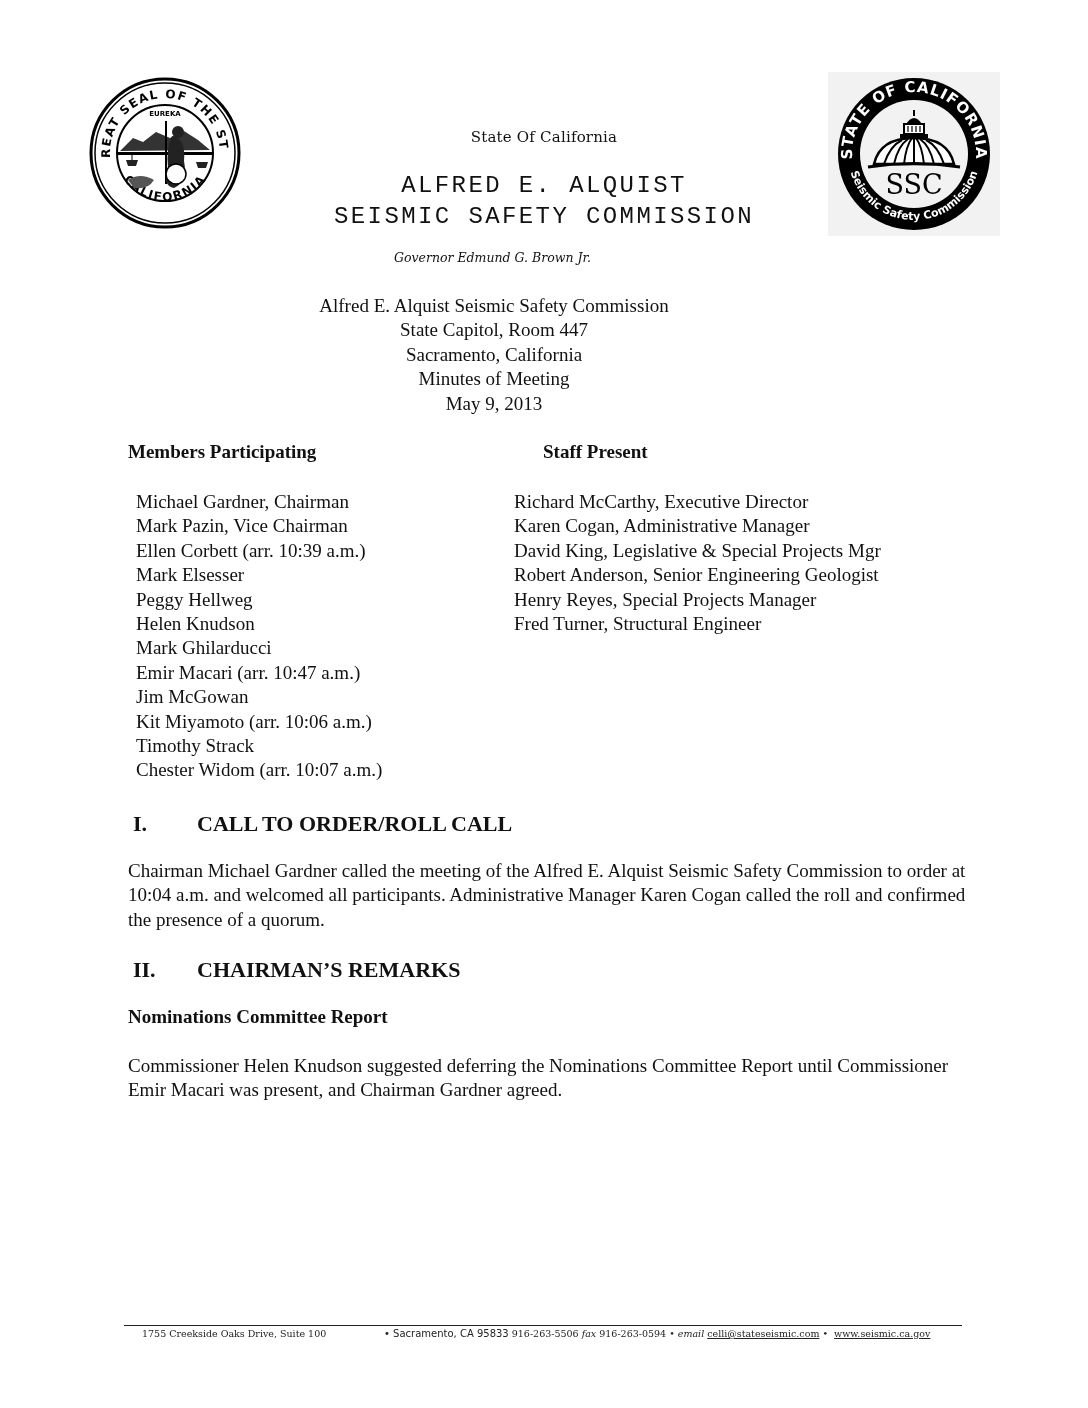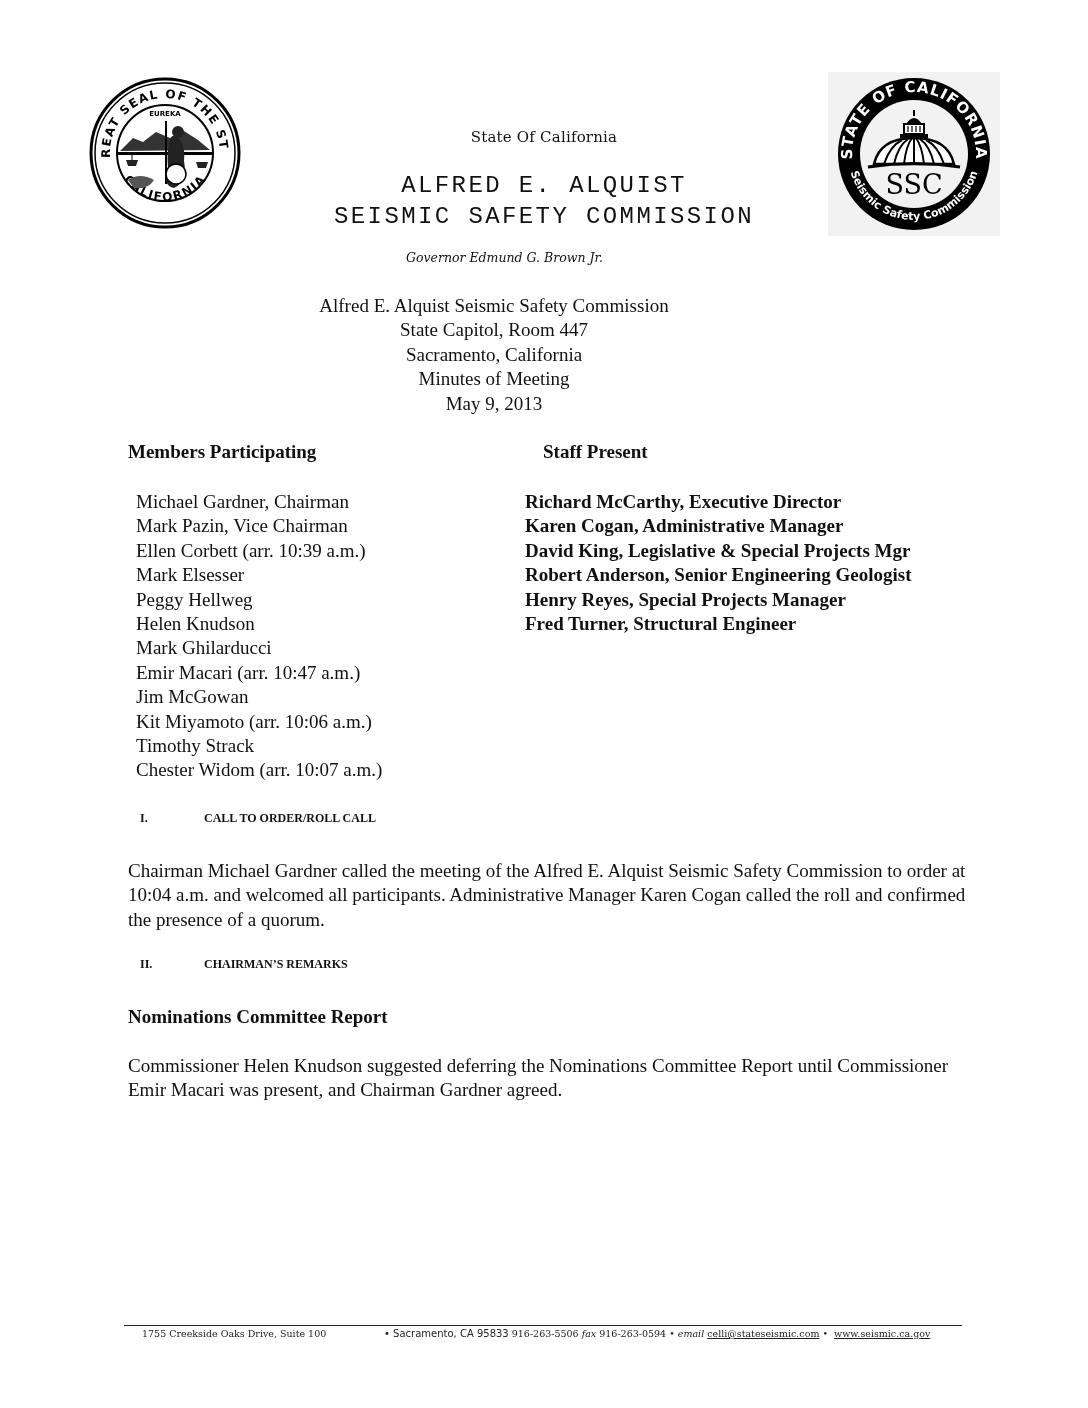--- a/index.html
+++ b/index.html
@@ -2,29 +2,29 @@
 <html><head>
   <meta charset="utf-8">
   <style>
     html, body { margin: 0; padding: 0; background: #ffffff; }
     body { width: 1088px; height: 1408px; position: relative; overflow: hidden; color: #111; font-family: "Liberation Serif", serif; }
     .abs { position: absolute; }
     .seal-left { left: 88px; top: 76px; width: 154px; height: 154px; }
     .seal-right { left: 828px; top: 72px; width: 172px; height: 164px; background: #f2f2f2; }
     .letterhead-state { left: 0; width: 1088px; top: 128px; text-align: center; font-family: "DejaVu Serif", serif; font-size: 15px; letter-spacing: 0.2px; }
     .letterhead-title { left: 0; width: 1088px; top: 170px; text-align: center; font-family: Liberation Mono, monospace; font-size: 24px; letter-spacing: 2.4px; line-height: 31px; font-weight: normal; }
-    .letterhead-gov { left: 394px; top: 250px; font-family: "DejaVu Serif", serif; font-style: italic; font-size: 12.5px; margin-left: 12px; }
+    .letterhead-gov { left: 394px; top: 250px; font-family: "DejaVu Serif", serif; font-style: italic; font-size: 12.5px; }
     .meeting-block { left: 0; width: 988px; top: 294px; text-align: center; font-size: 19px; line-height: 24.4px; }
     .col-head { font-weight: bold; font-size: 19px; top: 441px; }
     .members-head { left: 128px; }
     .staff-head { left: 543px; text-align: right; }
     .list { top: 490px; font-size: 19px; line-height: 24.4px; margin: 0; padding: 0; list-style: none; }
     .members-list { left: 136px; }
-    .staff-list { left: 525px; font-weight: bold; }
-    .section-head { font-weight: bold; font-size: 12px; left: 140px; }
+    .staff-list { left: 514px; }
+    .section-head { font-weight: bold; font-size: 22px; left: 133px; }
     .section-head .num { display: inline-block; width: 64px; }
     .para { left: 128px; width: 840px; font-size: 19px; line-height: 24.4px; }
     .sub-head { left: 128px; font-weight: bold; font-size: 19px; }
     .footer-rule { left: 124px; top: 1325px; width: 838px; height: 1px; background: #222; }
     .footer { top: 1328px; font-family: "DejaVu Serif", serif; font-size: 9.5px; color: #222; white-space: nowrap; }
     .footer a { color: #222; text-decoration: underline; text-align: right; }
     .footer .sans { font-family: "DejaVu Sans", sans-serif; font-size: 10px; }
   </style>
 </head>
 <body>

